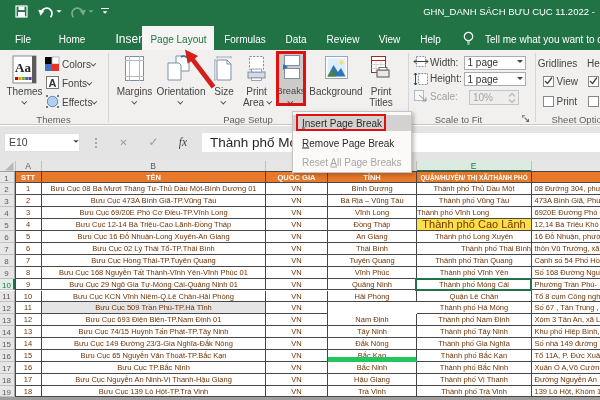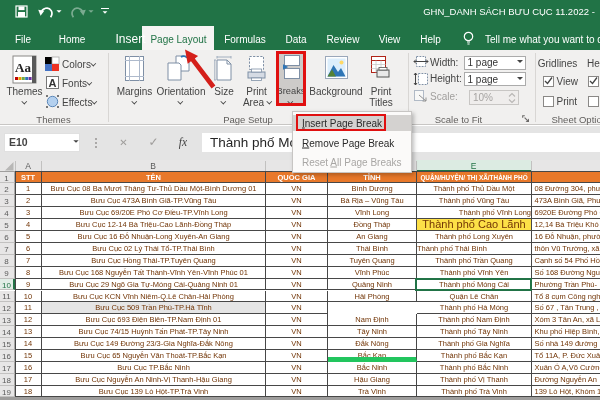--- a/index.html
+++ b/index.html
@@ -192,21 +192,21 @@
 <div class="t cv" style="left:556.5px;top:100.5px;font-size:10px;color:#444;font-weight:400;">Print</div>
 <div class="t cv" style="left:587px;top:63px;font-size:10px;color:#444;font-weight:400;">Headings</div>
 <div class="chk" style="left:587.5px;top:75.5px;"></div>
 <svg style="left:589px;top:77px" width="9" height="8" viewBox="0 0 9 8">
       <path d="M1 4 L3.5 6.5 L8 0.5" fill="none" stroke="#444" stroke-width="1.3"></path>
     </svg>
 <div class="chk" style="left:587.5px;top:95.5px;"></div>
 <div class="t cv" style="left:551.5px;top:118.5px;font-size:9.5px;color:#605e5c;font-weight:400;">Sheet Option</div>
 <div style="left:0;top:126px;width:600px;height:33.5px;background:#e4e4e4;"></div>
 <div style="left:4px;top:133px;width:76px;height:18.5px;background:#fff;border:1px solid #e0e0e0;"></div>
-<div class="t cv" style="left:9px;top:142.2px;font-size:10.5px;color:#444;font-weight:700;">E10</div>
+<div class="t cv" style="left:9px;top:142.2px;font-size:10.5px;color:#444;font-weight:400;">E10</div>
 <div class="car" style="left:73px;top:140px;transform:scale(.9);"></div>
 <div style="left:94.5px;top:137.5px;width:2px;height:2px;background:#979593;border-radius:1px;"></div>
 <div style="left:94.5px;top:141.5px;width:2px;height:2px;background:#979593;border-radius:1px;"></div>
 <div style="left:94.5px;top:145.5px;width:2px;height:2px;background:#979593;border-radius:1px;"></div>
 <div class="t ctr" style="left:123.5px;top:141.8px;font-size:10px;color:#9f9d9b;font-weight:400;">✕</div>
 <div class="t ctr" style="left:153.5px;top:141.8px;font-size:12px;color:#9f9d9b;font-weight:400;">✓</div>
 <div class="t ctr" style="left:183px;top:142px;font-size:11.5px;color:#444;font-weight:400;font-family:'Liberation Serif',serif;font-style:italic;">fx</div>
 <div style="left:202px;top:133px;width:398px;height:18.5px;background:#fff;"></div>
 <div class="t cv" style="left:210px;top:142.4px;font-size:13.5px;color:#262626;font-weight:400;">Thành phố Móng Cái</div>
 <div style="left:0;top:160px;width:600px;height:11.6px;background:#e7e6e6;border-bottom:1px solid #9f9e9d;"></div>
@@ -279,39 +279,39 @@
 <div style="left:15px;top:195.38px;width:27px;height:11.89px;background:#fff;border-right:1px solid #474747;border-bottom:1px solid #474747;font-size:7.5px;color:#713405;font-weight:400;line-height:11.89px;text-align:center;overflow:hidden;white-space:nowrap;">2</div>
 <div style="left:42px;top:195.38px;width:224px;height:11.89px;background:#fff;border-right:1px solid #474747;border-bottom:1px solid #474747;font-size:7.5px;color:#713405;font-weight:400;line-height:11.89px;text-align:center;overflow:hidden;white-space:nowrap;">Bưu Cục 473A Bình Giã-TP.Vũng Tàu</div>
 <div style="left:266px;top:195.38px;width:62px;height:11.89px;background:#fff;border-right:1px solid #474747;border-bottom:1px solid #474747;font-size:7.5px;color:#713405;font-weight:400;line-height:11.89px;text-align:center;overflow:hidden;white-space:nowrap;">VN</div>
 <div style="left:328px;top:195.38px;width:89px;height:11.89px;background:#fff;border-right:1px solid #474747;border-bottom:1px solid #474747;font-size:7.5px;color:#713405;font-weight:400;line-height:11.89px;text-align:center;overflow:hidden;white-space:nowrap;">Bà Rịa – Vũng Tàu</div>
 <div style="left:417px;top:195.38px;width:115px;height:11.89px;background:#fff;border-right:1px solid #474747;border-bottom:1px solid #474747;font-size:7.5px;color:#713405;font-weight:400;line-height:11.89px;text-align:center;overflow:hidden;white-space:nowrap;">Thành phố Vũng Tàu</div>
 <div style="left:532px;top:195.38px;width:80px;height:11.89px;background:#fff;border-right:1px solid #474747;border-bottom:1px solid #474747;font-size:7.5px;color:#713405;font-weight:400;line-height:11.89px;text-align:center;overflow:hidden;white-space:nowrap;padding-left:2.5px;text-align:left;">473A Bình Giã, Phư</div>
 <div style="left:15px;top:207.27px;width:27px;height:11.89px;background:#fff;border-right:1px solid #474747;border-bottom:1px solid #474747;font-size:7.5px;color:#713405;font-weight:400;line-height:11.89px;text-align:center;overflow:hidden;white-space:nowrap;">3</div>
 <div style="left:42px;top:207.27px;width:224px;height:11.89px;background:#fff;border-right:1px solid #474747;border-bottom:1px solid #474747;font-size:7.5px;color:#713405;font-weight:400;line-height:11.89px;text-align:center;overflow:hidden;white-space:nowrap;">Bưu Cục 69/20E Phó Cơ Điều-TP.Vĩnh Long</div>
 <div style="left:266px;top:207.27px;width:62px;height:11.89px;background:#fff;border-right:1px solid #474747;border-bottom:1px solid #474747;font-size:7.5px;color:#713405;font-weight:400;line-height:11.89px;text-align:center;overflow:hidden;white-space:nowrap;">VN</div>
 <div style="left:328px;top:207.27px;width:89px;height:11.89px;background:#fff;border-right:1px solid #474747;border-bottom:1px solid #474747;font-size:7.5px;color:#713405;font-weight:400;line-height:11.89px;text-align:center;overflow:hidden;white-space:nowrap;">Vĩnh Long</div>
-<div style="left:417px;top:207.27px;width:115px;height:11.89px;background:#fff;border-right:1px solid #474747;border-bottom:1px solid #474747;font-size:7.5px;color:#713405;font-weight:400;line-height:11.89px;text-align:right;overflow:hidden;white-space:nowrap;">Thành phố Vĩnh Long</div>
+<div style="left:417px;top:207.27px;width:115px;height:11.89px;background:#fff;border-right:1px solid #474747;border-bottom:1px solid #474747;font-size:7.5px;color:#713405;font-weight:400;line-height:11.89px;text-align:left;overflow:hidden;white-space:nowrap;">Thành phố Vĩnh Long</div>
 <div style="left:532px;top:207.27px;width:80px;height:11.89px;background:#fff;border-right:1px solid #474747;border-bottom:1px solid #474747;font-size:7.5px;color:#713405;font-weight:400;line-height:11.89px;text-align:center;overflow:hidden;white-space:nowrap;padding-left:2.5px;text-align:left;">6920E Đường Phó C</div>
 <div style="left:15px;top:219.16px;width:27px;height:11.89px;background:#fff;border-right:1px solid #474747;border-bottom:1px solid #474747;font-size:7.5px;color:#713405;font-weight:400;line-height:11.89px;text-align:center;overflow:hidden;white-space:nowrap;">4</div>
 <div style="left:42px;top:219.16px;width:224px;height:11.89px;background:#fff;border-right:1px solid #474747;border-bottom:1px solid #474747;font-size:7.5px;color:#713405;font-weight:400;line-height:11.89px;text-align:center;overflow:hidden;white-space:nowrap;">Bưu Cục 12-14 Bà Triệu-Cao Lãnh-Đồng Tháp</div>
 <div style="left:266px;top:219.16px;width:62px;height:11.89px;background:#fff;border-right:1px solid #474747;border-bottom:1px solid #474747;font-size:7.5px;color:#713405;font-weight:400;line-height:11.89px;text-align:center;overflow:hidden;white-space:nowrap;">VN</div>
 <div style="left:328px;top:219.16px;width:89px;height:11.89px;background:#fff;border-right:1px solid #474747;border-bottom:1px solid #474747;font-size:7.5px;color:#713405;font-weight:400;line-height:11.89px;text-align:center;overflow:hidden;white-space:nowrap;">Đồng Tháp</div>
 <div style="left:417px;top:219.16px;width:115px;height:11.89px;background:#fde047;border-right:1px solid #474747;border-bottom:1px solid #474747;font-size:11px;color:#713405;font-weight:400;line-height:11.89px;text-align:center;overflow:hidden;white-space:nowrap;">Thành phố Cao Lãnh</div>
 <div style="left:532px;top:219.16px;width:80px;height:11.89px;background:#fff;border-right:1px solid #474747;border-bottom:1px solid #474747;font-size:7.5px;color:#713405;font-weight:400;line-height:11.89px;text-align:center;overflow:hidden;white-space:nowrap;padding-left:2.5px;text-align:left;">12,14 Bà Triệu Khó</div>
 <div style="left:15px;top:231.05px;width:27px;height:11.89px;background:#fff;border-right:1px solid #474747;border-bottom:1px solid #474747;font-size:7.5px;color:#713405;font-weight:400;line-height:11.89px;text-align:center;overflow:hidden;white-space:nowrap;">5</div>
 <div style="left:42px;top:231.05px;width:224px;height:11.89px;background:#fff;border-right:1px solid #474747;border-bottom:1px solid #474747;font-size:7.5px;color:#713405;font-weight:400;line-height:11.89px;text-align:center;overflow:hidden;white-space:nowrap;">Bưu Cục 16 Đỗ Nhuận-Long Xuyên-An Giang</div>
 <div style="left:266px;top:231.05px;width:62px;height:11.89px;background:#fff;border-right:1px solid #474747;border-bottom:1px solid #474747;font-size:7.5px;color:#713405;font-weight:400;line-height:11.89px;text-align:center;overflow:hidden;white-space:nowrap;">VN</div>
 <div style="left:328px;top:231.05px;width:89px;height:11.89px;background:#fff;border-right:1px solid #474747;border-bottom:1px solid #474747;font-size:7.5px;color:#713405;font-weight:400;line-height:11.89px;text-align:center;overflow:hidden;white-space:nowrap;">An Giang</div>
 <div style="left:417px;top:231.05px;width:115px;height:11.89px;background:#fff;border-right:1px solid #474747;border-bottom:1px solid #474747;font-size:7.5px;color:#713405;font-weight:400;line-height:11.89px;text-align:center;overflow:hidden;white-space:nowrap;">Thành phố Long Xuyên</div>
 <div style="left:532px;top:231.05px;width:80px;height:11.89px;background:#fff;border-right:1px solid #474747;border-bottom:1px solid #474747;font-size:7.5px;color:#713405;font-weight:400;line-height:11.89px;text-align:center;overflow:hidden;white-space:nowrap;padding-left:2.5px;text-align:left;">16 Đỗ Nhuận, phườ</div>
 <div style="left:15px;top:242.94px;width:27px;height:11.89px;background:#fff;border-right:1px solid #474747;border-bottom:1px solid #474747;font-size:7.5px;color:#713405;font-weight:400;line-height:11.89px;text-align:center;overflow:hidden;white-space:nowrap;">6</div>
 <div style="left:42px;top:242.94px;width:224px;height:11.89px;background:#fff;border-right:1px solid #474747;border-bottom:1px solid #474747;font-size:7.5px;color:#713405;font-weight:400;line-height:11.89px;text-align:center;overflow:hidden;white-space:nowrap;">Bưu Cục 02 Lý Thái Tổ-TP.Thái Bình</div>
 <div style="left:266px;top:242.94px;width:62px;height:11.89px;background:#fff;border-right:1px solid #474747;border-bottom:1px solid #474747;font-size:7.5px;color:#713405;font-weight:400;line-height:11.89px;text-align:center;overflow:hidden;white-space:nowrap;">VN</div>
 <div style="left:328px;top:242.94px;width:89px;height:11.89px;background:#fff;border-right:1px solid #474747;border-bottom:1px solid #474747;font-size:7.5px;color:#713405;font-weight:400;line-height:11.89px;text-align:center;overflow:hidden;white-space:nowrap;">Thái Bình</div>
-<div style="left:417px;top:242.94px;width:115px;height:11.89px;background:#fff;border-right:1px solid #474747;border-bottom:1px solid #474747;font-size:7.5px;color:#713405;font-weight:400;line-height:11.89px;text-align:left;overflow:hidden;white-space:nowrap;">Thành phố Thái Bình</div>
+<div style="left:417px;top:242.94px;width:115px;height:11.89px;background:#fff;border-right:1px solid #474747;border-bottom:1px solid #474747;font-size:7.5px;color:#713405;font-weight:400;line-height:11.89px;text-align:right;overflow:hidden;white-space:nowrap;">Thành phố Thái Bình</div>
 <div style="left:532px;top:242.94px;width:80px;height:11.89px;background:#fff;border-right:1px solid #474747;border-bottom:1px solid #474747;font-size:7.5px;color:#713405;font-weight:400;line-height:11.89px;text-align:center;overflow:hidden;white-space:nowrap;padding-left:2.5px;text-align:left;">thôn Vũ Trường, xã</div>
 <div style="left:15px;top:254.83px;width:27px;height:11.89px;background:#fff;border-right:1px solid #474747;border-bottom:1px solid #474747;font-size:7.5px;color:#713405;font-weight:400;line-height:11.89px;text-align:center;overflow:hidden;white-space:nowrap;">7</div>
 <div style="left:42px;top:254.83px;width:224px;height:11.89px;background:#fff;border-right:1px solid #474747;border-bottom:1px solid #474747;font-size:7.5px;color:#713405;font-weight:400;line-height:11.89px;text-align:center;overflow:hidden;white-space:nowrap;">Bưu Cục Hồng Thái-TP.Tuyên Quang</div>
 <div style="left:266px;top:254.83px;width:62px;height:11.89px;background:#fff;border-right:1px solid #474747;border-bottom:1px solid #474747;font-size:7.5px;color:#713405;font-weight:400;line-height:11.89px;text-align:center;overflow:hidden;white-space:nowrap;">VN</div>
 <div style="left:328px;top:254.83px;width:89px;height:11.89px;background:#fff;border-right:1px solid #474747;border-bottom:1px solid #474747;font-size:7.5px;color:#713405;font-weight:400;line-height:11.89px;text-align:center;overflow:hidden;white-space:nowrap;">Tuyên Quang</div>
 <div style="left:417px;top:254.83px;width:115px;height:11.89px;background:#fff;border-right:1px solid #474747;border-bottom:1px solid #474747;font-size:7.5px;color:#713405;font-weight:400;line-height:11.89px;text-align:center;overflow:hidden;white-space:nowrap;">Thành phố Trần Quang</div>
 <div style="left:532px;top:254.83px;width:80px;height:11.89px;background:#fff;border-right:1px solid #474747;border-bottom:1px solid #474747;font-size:7.5px;color:#713405;font-weight:400;line-height:11.89px;text-align:center;overflow:hidden;white-space:nowrap;padding-left:2.5px;text-align:left;">Cạnh số 54 Phố Hồ</div>
 <div style="left:15px;top:266.72px;width:27px;height:11.89px;background:#fff;border-right:1px solid #474747;border-bottom:1px solid #474747;font-size:7.5px;color:#713405;font-weight:400;line-height:11.89px;text-align:center;overflow:hidden;white-space:nowrap;">8</div>
 <div style="left:42px;top:266.72px;width:224px;height:11.89px;background:#fff;border-right:1px solid #474747;border-bottom:1px solid #474747;font-size:7.5px;color:#713405;font-weight:400;line-height:11.89px;text-align:center;overflow:hidden;white-space:nowrap;">Bưu Cục 168 Nguyễn Tất Thành-Vĩnh Yên-Vĩnh Phúc 01</div>
 <div style="left:266px;top:266.72px;width:62px;height:11.89px;background:#fff;border-right:1px solid #474747;border-bottom:1px solid #474747;font-size:7.5px;color:#713405;font-weight:400;line-height:11.89px;text-align:center;overflow:hidden;white-space:nowrap;">VN</div>

